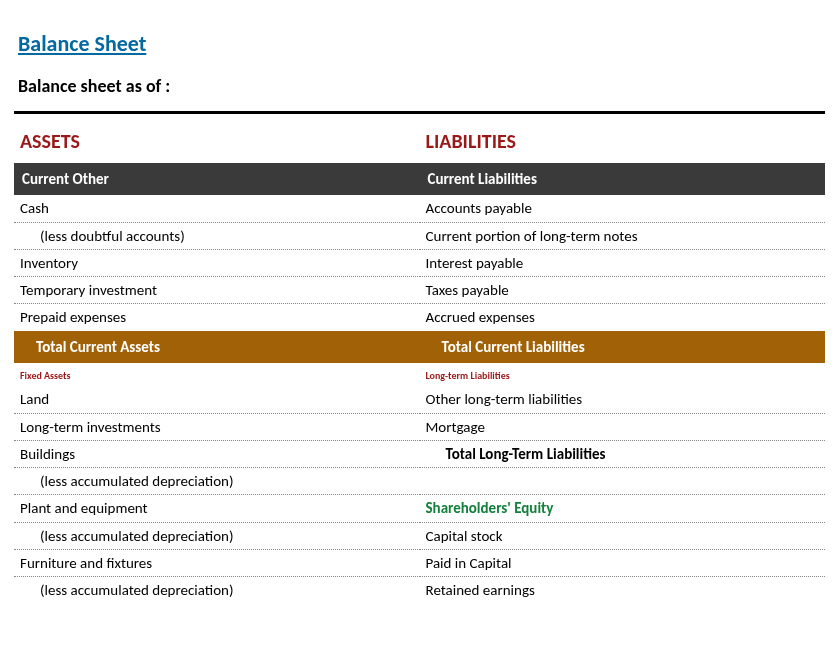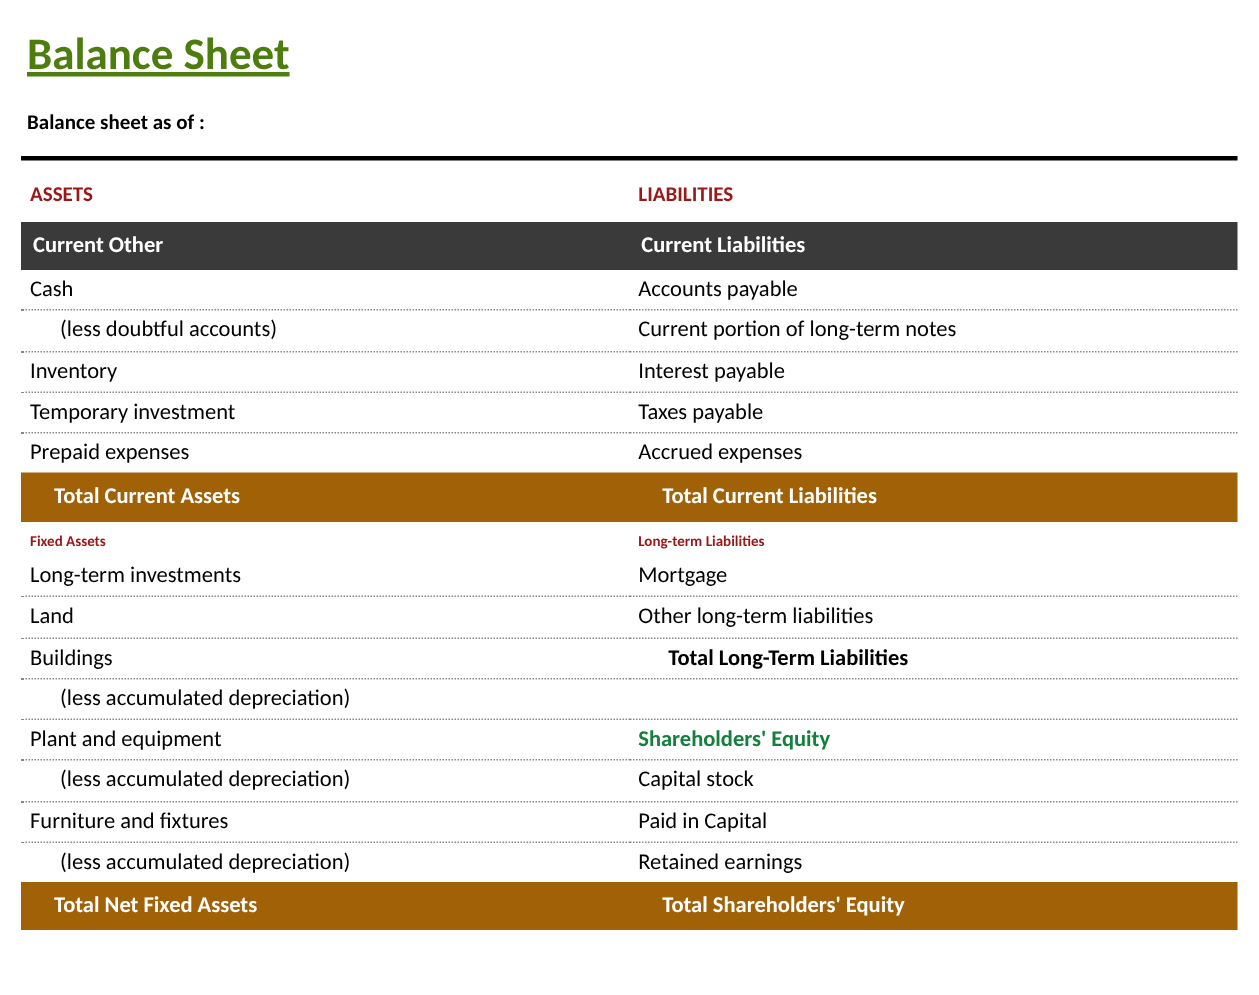--- a/index.html
+++ b/index.html
@@ -5,46 +5,46 @@
   * { box-sizing: border-box; margin: 0; padding: 0; }
   body {
     font-family: Calibri, "Segoe UI", Arial, sans-serif;
     background: #fff;
     width: 839px;
     padding: 10px 14px 20px 14px;
     font-size: 15px;
     color: #000;
   }
   .title {
-    color: #4d7c0f;
-    font-size: 30px;
+    color: #0369a1;
+    font-size: 22px;
     font-weight: 700;
     text-decoration: underline;
-    margin: 8px 0 18px 4px;
+    margin: 20px 0 18px 4px;
   }
   .asof {
     font-weight: 700;
     margin: 0 0 14px 4px;
-    font-size: 14px;
+    font-size: 18px;
   }
   .thick-rule {
     border: none;
     border-top: 3px solid #000;
     margin: 2px 0 10px 0;
   }
   table {
     width: 100%;
     border-collapse: collapse;
   }
   td { padding: 3px 6px; vertical-align: middle; line-height: 1.35; }
   .col { width: 50%; }
   .section-heading td {
     color: #9a1818;
     font-weight: 700;
-    font-size: 14px;
+    font-size: 20px;
     padding-top: 4px; padding-bottom: 8px;
   }
   .sub-heading td {
     color: #9a1818;
     font-weight: 700;
     font-size: 10px;
     padding-top: 6px; padding-bottom: 4px;
   }
   .dark-sub td {
     background: #3a3a3a;
@@ -113,26 +113,26 @@
     <td>Total Current Assets</td>
     <td>Total Current Liabilities</td>
   </tr>
 
   <tr class="sub-heading">
     <td>Fixed Assets</td>
     <td>Long-term Liabilities</td>
   </tr>
 
   <tr class="dotted">
+        <td>Land</td>
+        <td>Other long-term liabilities</td>
+      </tr>
+  <tr class="dotted">
         <td>Long-term investments</td>
         <td>Mortgage</td>
-      </tr>
-  <tr class="dotted">
-        <td>Land</td>
-        <td>Other long-term liabilities</td>
       </tr>
   <tr class="dotted">
         <td>Buildings</td>
         <td class="indent bold-plain">Total Long-Term Liabilities</td>
       </tr>
   <tr class="dotted">
         <td class="indent">(less accumulated depreciation)</td>
         <td></td>
       </tr>
 
@@ -146,24 +146,20 @@
       </tr>
   <tr class="dotted">
         <td>Furniture and fixtures</td>
         <td>Paid in Capital</td>
       </tr>
   <tr>
         <td class="indent">(less accumulated depreciation)</td>
         <td>Retained earnings</td>
       </tr>
 
-  <tr class="dark-total">
-    <td>Total Net Fixed Assets</td>
-    <td>Total Shareholders' Equity</td>
-  </tr>
 
   <tr class="spacer">
         <td></td>
         <td></td>
       </tr>
 
 </tbody>
   </table>
 
 </body></html>

